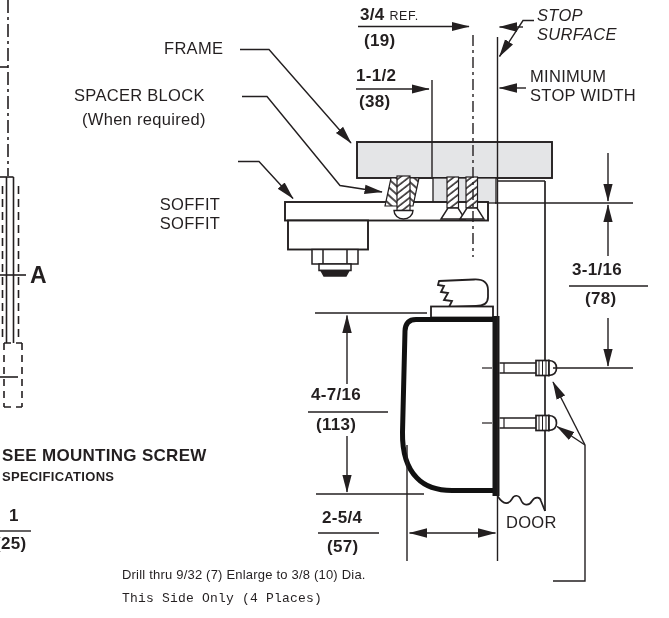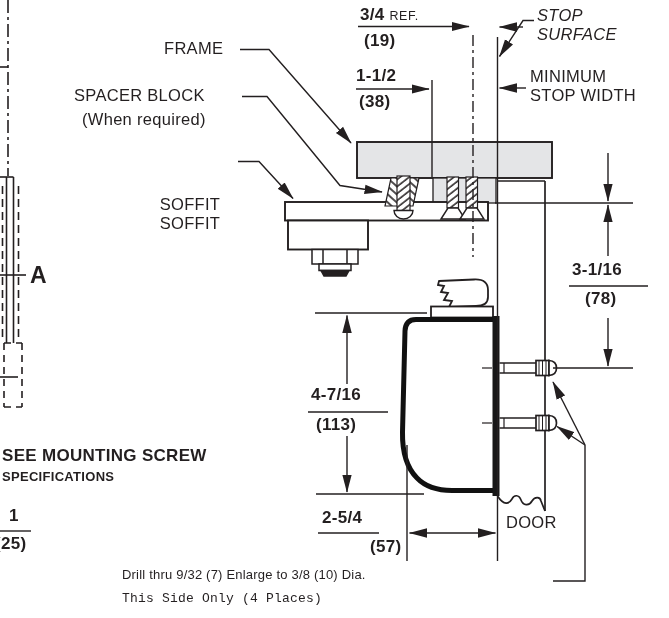--- a/index.html
+++ b/index.html
@@ -188,21 +188,21 @@
 <div class="txt dim" style="left:356px;top:66px;">1-1/2</div>
 <div class="txt dim" style="left:359px;top:92px;">(38)</div>
 
 <div class="txt dim" style="left:572px;top:260px;">3-1/16</div>
 <div class="txt dim" style="left:585px;top:289px;">(78)</div>
 
 <div class="txt dim" style="left:311px;top:385px;">4-7/16</div>
 <div class="txt dim" style="left:316px;top:415px;">(113)</div>
 
 <div class="txt dim" style="left:322px;top:508px;">2-5/4</div>
-<div class="txt dim" style="left:327px;top:537px;margin-left:43px;">(57)</div>
+<div class="txt dim" style="left:327px;top:537px;">(57)</div>
 
 <div class="txt dim" style="left:9px;top:506px;">1</div>
 <div class="txt dim" style="left:-5px;top:534px;">(25)</div>
 
 <div class="txt bold" style="left:30px;top:262px;font-size:23px;">A</div>
 
 <div class="txt bold" style="left:2px;top:446px;font-size:17px;text-align:right;">SEE MOUNTING SCREW</div>
 <div class="txt bold" style="left:2px;top:469px;font-size:13px;">SPECIFICATIONS</div>
 
 <div class="txt lbl" style="left:506px;top:513px;">DOOR</div>

